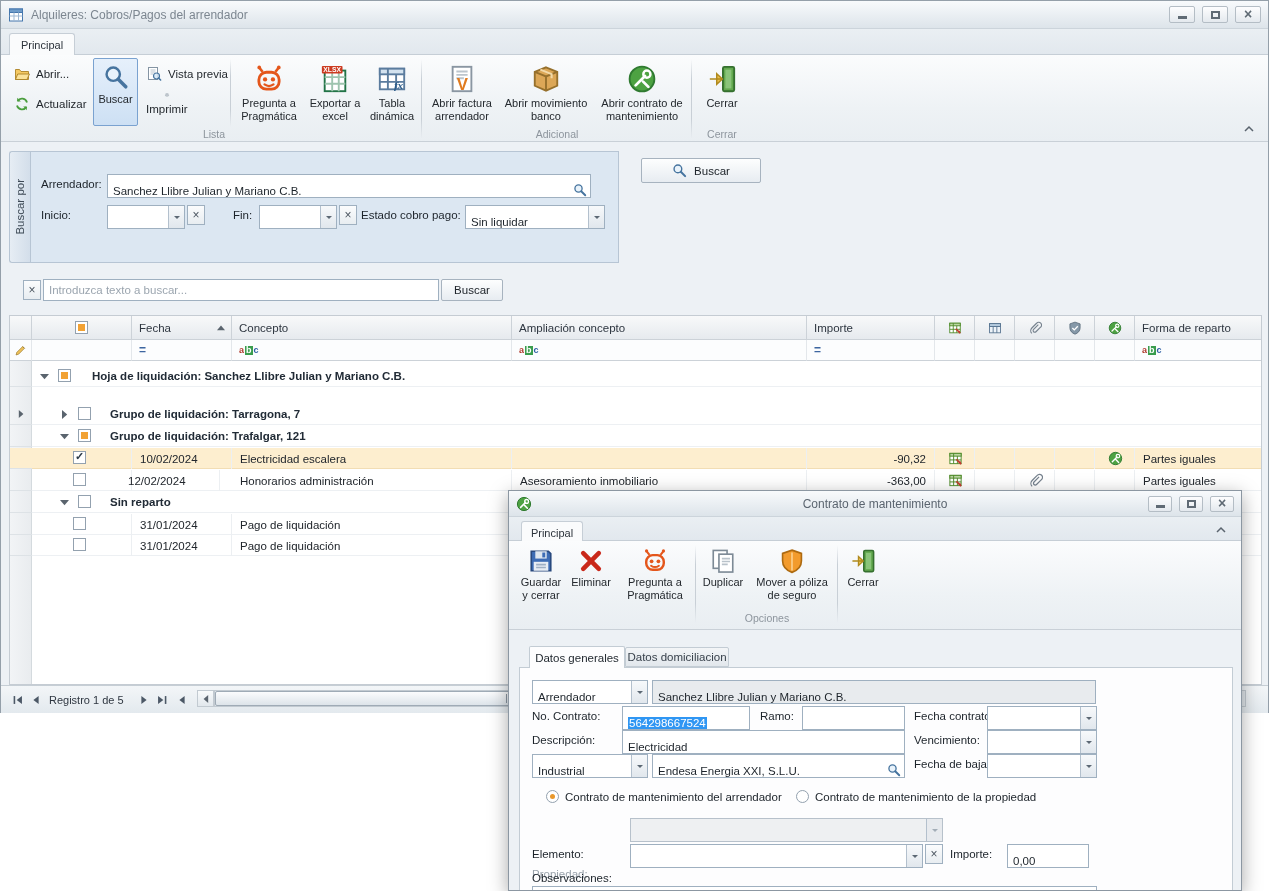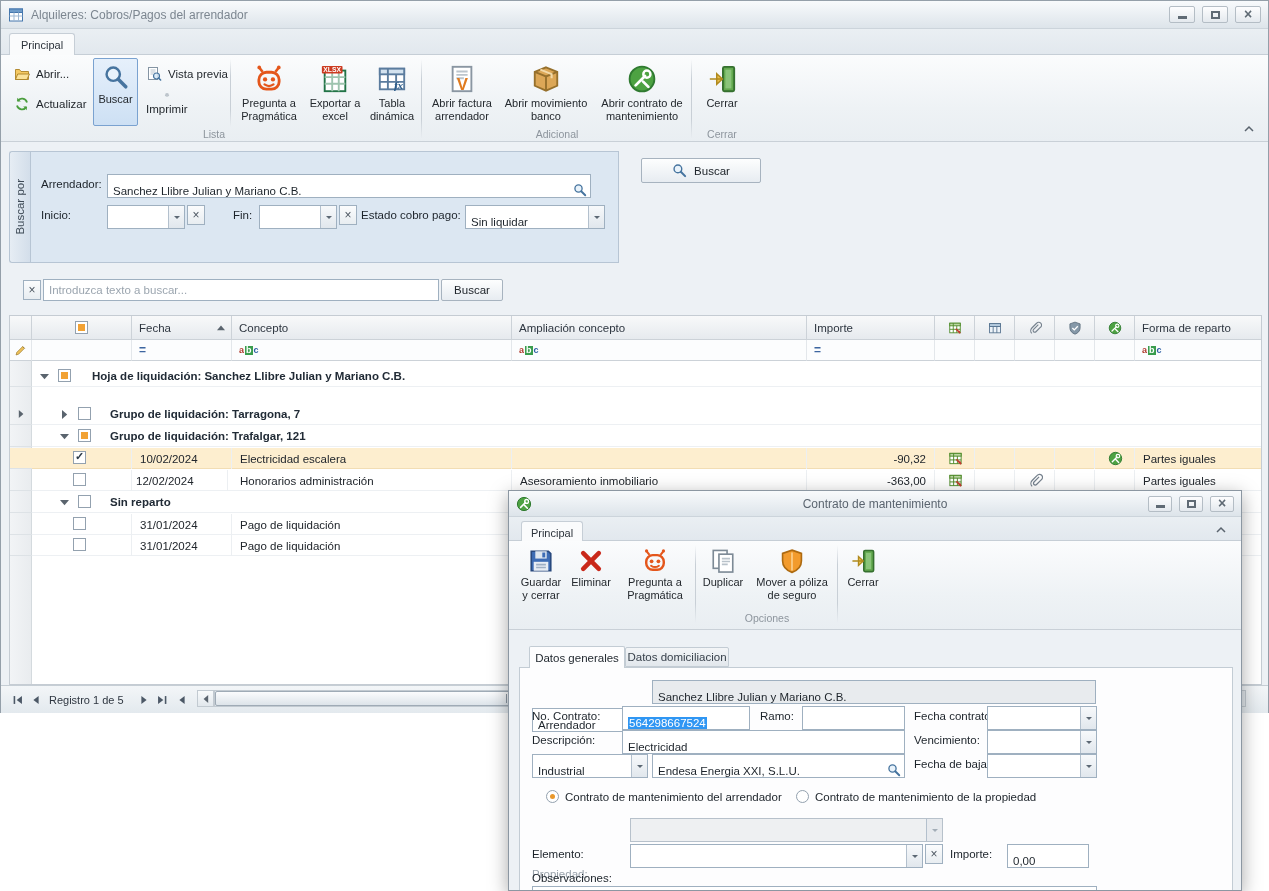--- a/index.html
+++ b/index.html
@@ -532,21 +532,21 @@
         <svg class="ic15 cellic" style="left:1098px;">
             <use href="#i-wrench"></use>
           </svg>
         <div class="dcell" style="left:1125px;width:126px;border-right:none;">Partes iguales</div>
       </div>
 
       <div class="grow" style="top:154px;">
         <div class="ind"></div>
         <div class="dcell" style="left:22px;width:100px;"></div>
         <span class="cb gcb" style="left:63px;"></span>
-        <div class="dcell" style="left:118px;width:100px;">12/02/2024</div>
+        <div class="dcell" style="left:110px;width:100px;">12/02/2024</div>
         <div class="dcell" style="left:222px;width:280px;">Honorarios administración</div>
         <div class="dcell" style="left:502px;width:295px;">Asesoramiento inmobiliario</div>
         <div class="dcell" style="left:797px;width:128px;justify-content:flex-end;">-363,00</div>
         <div class="dcell" style="left:925px;width:40px;"></div>
         <div class="dcell" style="left:965px;width:40px;"></div>
         <div class="dcell" style="left:1005px;width:40px;"></div>
         <div class="dcell" style="left:1045px;width:40px;"></div>
         <div class="dcell" style="left:1085px;width:40px;"></div>
         <svg class="ic15 cellic" style="left:938px;">
             <use href="#i-banklink"></use>
@@ -708,21 +708,21 @@
           </svg>
         <span class="lbl">Cerrar</span>
       </div>
     </div>
 
     <div class="ftab active" style="left:20px;top:155px;width:96px;">Datos generales</div>
     <div class="ftab" style="left:116px;top:156px;width:104px;">Datos domiciliacion</div>
 
     <div class="fpanel">
 
-      <div class="fld" style="left:12px;top:12px;width:116px;margin-top:28px;">
+      <div class="fld" style="left:12px;top:12px;width:116px;">
         <span>Arrendador</span>
           <span class="sp"></span>
           <span class="arrowbox"></span>
       </div>
       <div class="fld ro" style="left:132px;top:12px;width:444px;padding-right:5px;">
         <span>Sanchez Llibre Julian y Mariano C.B.</span>
       </div>
 
       <span class="lab" style="left:12px;top:38px;">No. Contrato:</span>
       <div class="fld" style="left:102px;top:38px;width:128px;padding-right:5px;">

